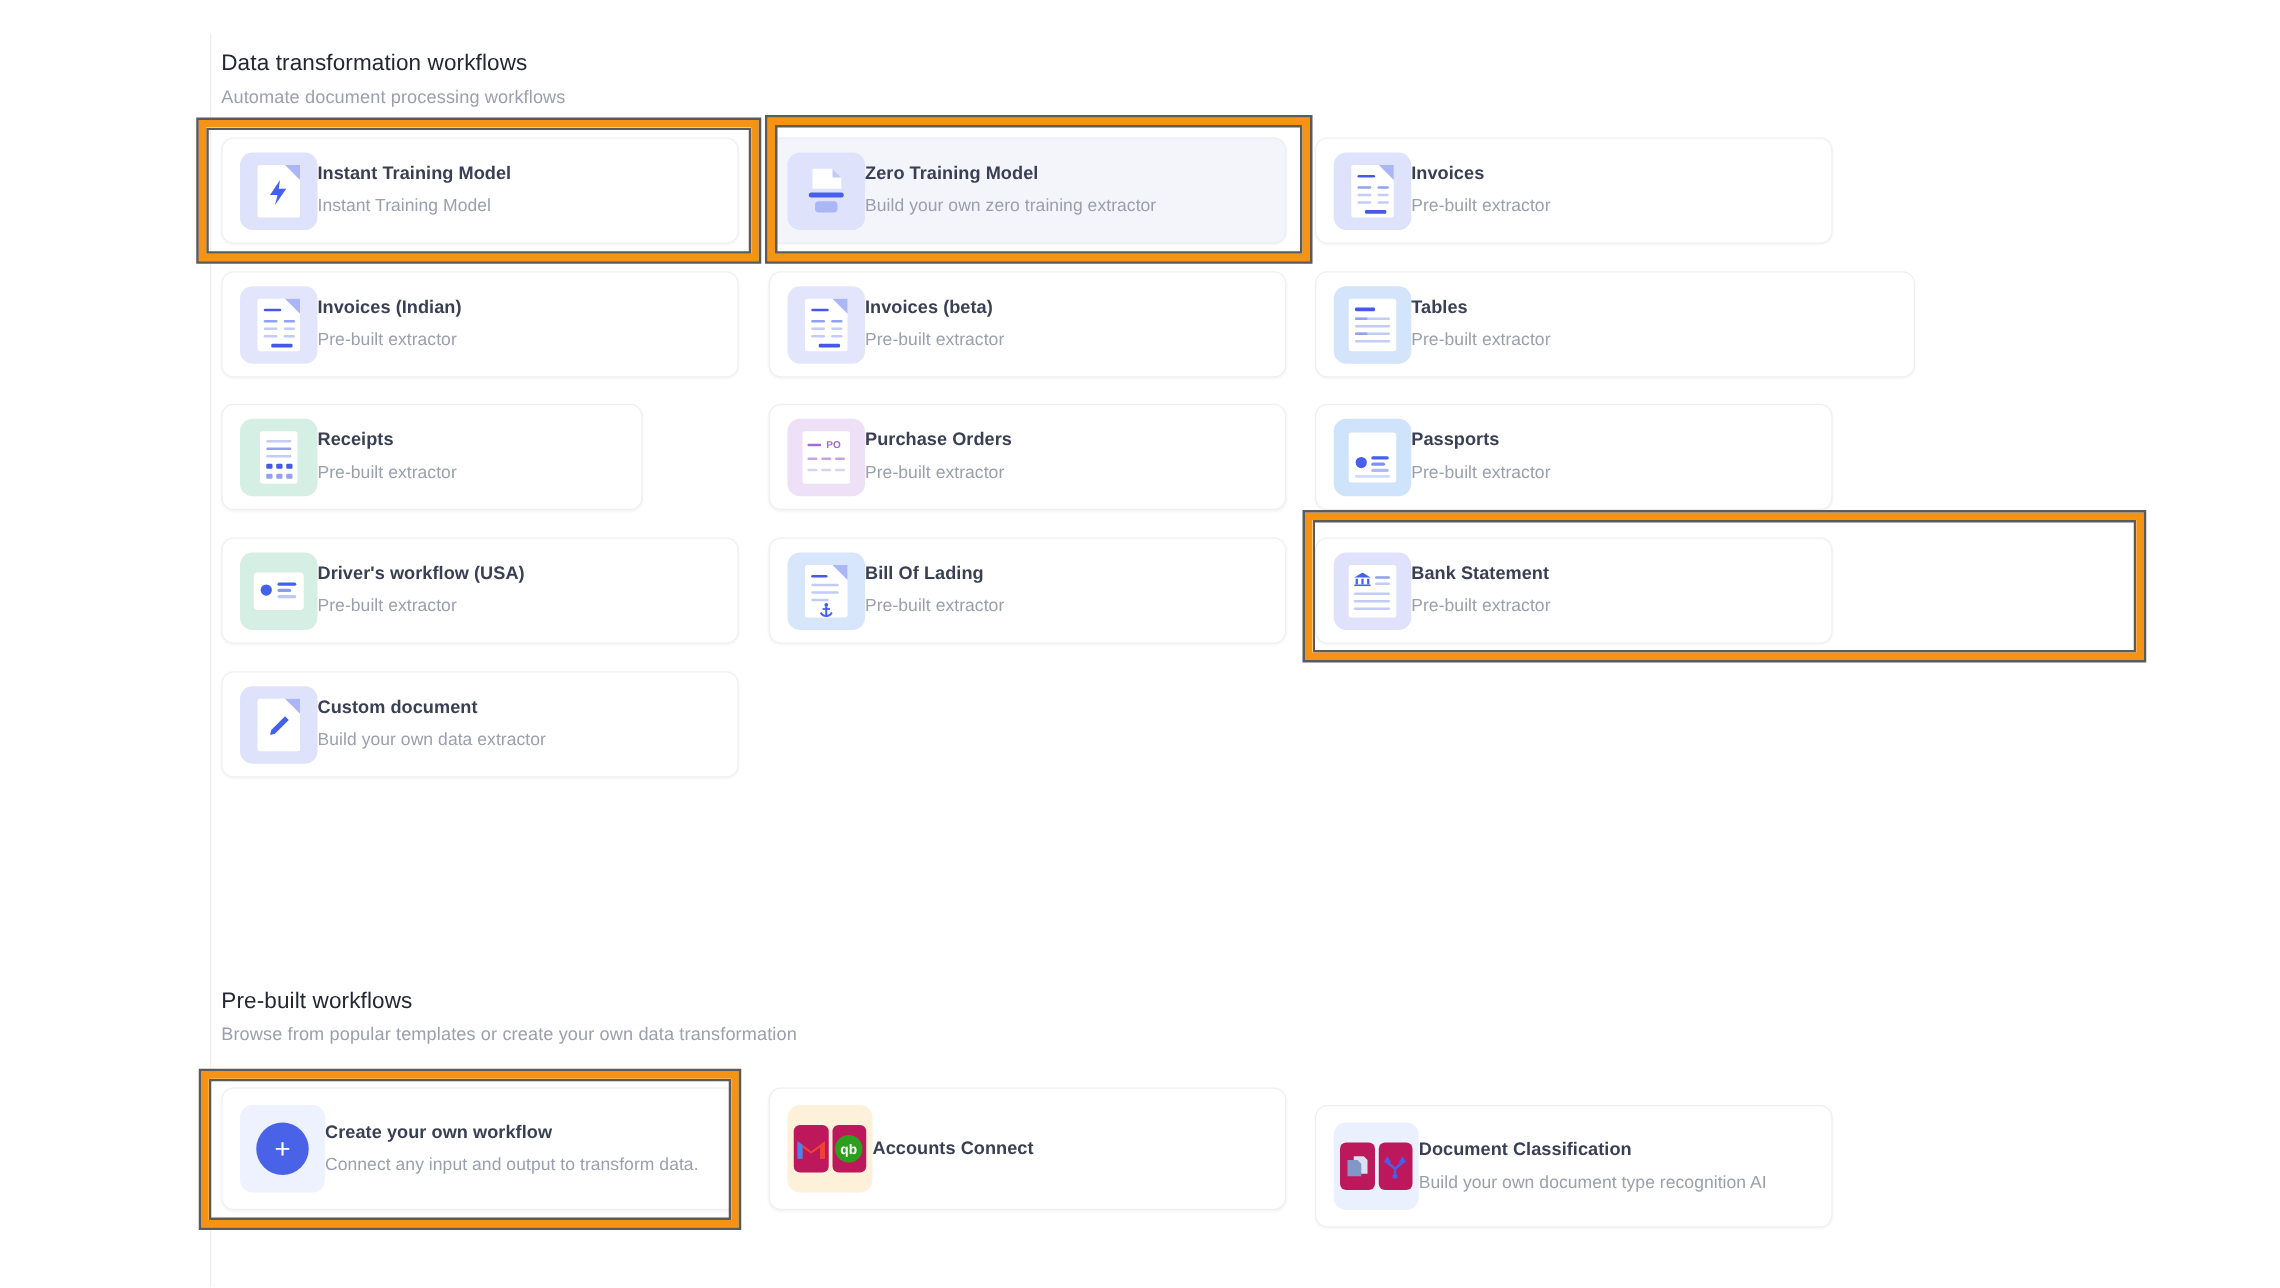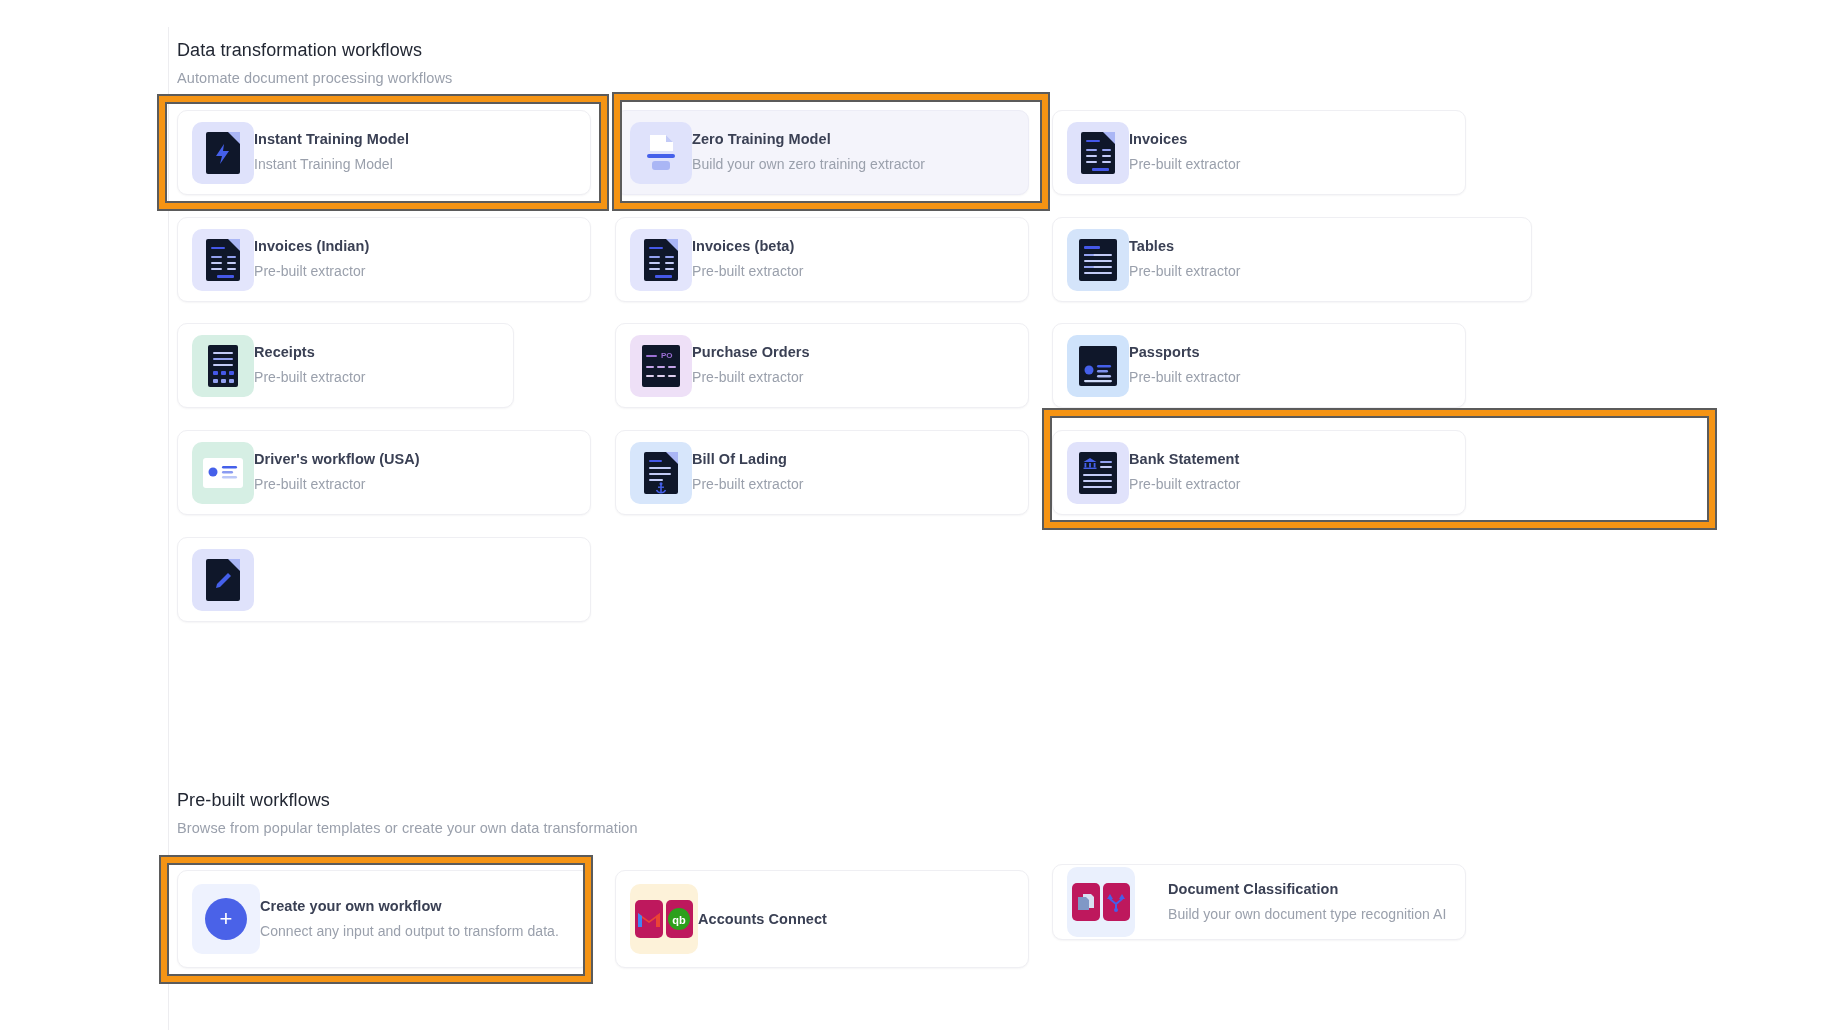--- a/index.html
+++ b/index.html
@@ -61,21 +61,21 @@
     outline-offset: 0px;
     box-shadow: inset 0 0 0 2px #5b5b5b;
     background: transparent;
     pointer-events: none;
     z-index: 30;
   }
 
   
   .doc {
     position: relative; width: 34px; height: 42px;
-    background: #0f172a; border-radius: 2px;
+    background: #ffffff; border-radius: 2px;
   }
   .doc .fold {
     position: absolute; right: 0; top: 0;
     width: 0; height: 0;
     border-left: 12px solid transparent;
     border-top: 12px solid #aab6f5;
   }
   .ln { position: absolute; background: #93a1f0; border-radius: 1px; height: 2.5px; }
   .ln.dk { background: #4558e8; }
   .ln.lt { background: #c3cbf7; }
@@ -348,20 +348,24 @@
   </div>
 
   <div class="card" style="left:177px; top:537px; width:414px; height:85px;">
     <div class="icon-tile" style="background:#dfe2fb;">
       <div class="doc">
         <div class="fold"></div>
         <svg width="20" height="20" viewBox="0 0 20 20" style="position:absolute;left:7px;top:12px;">
           <path d="M15 2 L18 5 L7 16 L3 17 L4 13 Z" fill="#4560ea"></path>
         </svg>
       </div>
+    </div>
+    <div class="card-text">
+      <div class="card-title">Custom document</div>
+      <div class="card-desc">Build your own data extractor</div>
     </div>
   </div>
 
   <div class="section" style="left:177px; top:790px;">
     <div class="section-title">Pre-built workflows</div>
     <div class="section-sub">Browse from popular templates or create your own data transformation</div>
   </div>
 
   <div class="card" style="left:177px; top:870px; width:414px; height:98px;">
     <div class="icon-tile" style="background:#eef2fe; width:68px; height:70px; flex-basis:68px;">
@@ -389,21 +393,21 @@
             <text x="12" y="16.5" font-size="11" font-weight="700" fill="#ffffff" text-anchor="middle" font-family="Liberation Sans, sans-serif">qb</text>
           </svg>
         </div>
       </div>
     </div>
     <div class="card-text">
       <div class="card-title">Accounts Connect</div>
     </div>
   </div>
 
-  <div class="card" style="left:1052px; top:864px; width:414px; height:76px;gap:33px;">
+  <div class="card" style="left:1052px; top:884px; width:414px; height:98px;">
     <div class="icon-tile" style="background:#eaf0fd; width:68px; height:70px; flex-basis:68px;">
       <div class="dual-tile">
         <div class="dual-half">
           <svg width="22" height="22" viewBox="0 0 22 22">
             <path d="M8 3 H16 L19 6 V17 H8 Z" fill="#d8e0f2"></path>
             <path d="M3 6 H11 L14 9 V19 H3 Z" fill="#8098c6"></path>
           </svg>
         </div>
         <div class="dual-half">
           <svg width="22" height="22" viewBox="0 0 22 22">

